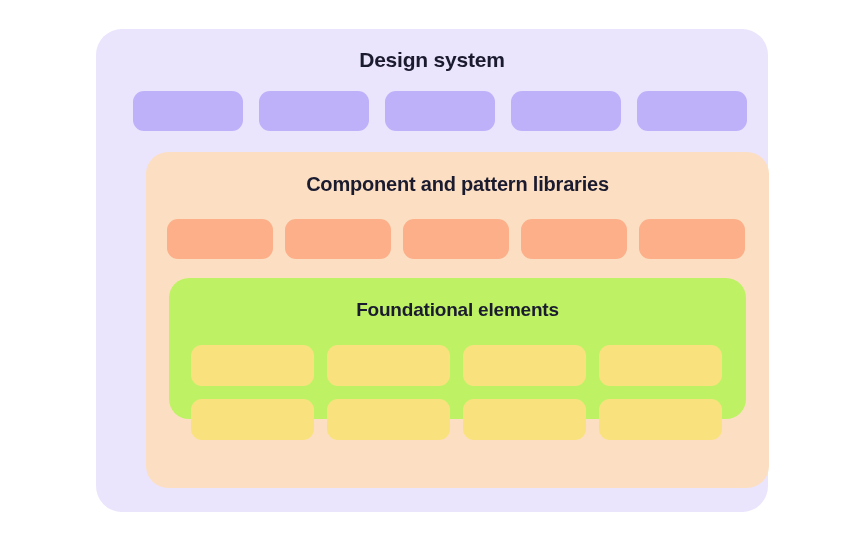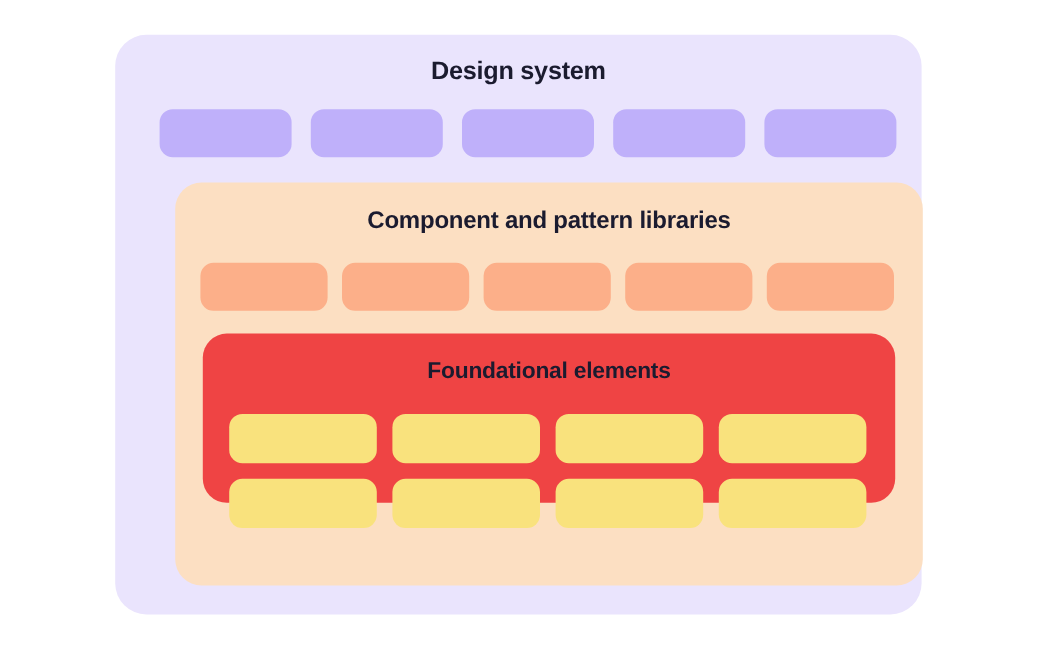--- a/index.html
+++ b/index.html
@@ -45,21 +45,21 @@
     margin-left: 24px;
   }
 
   
   .layer-inner {
     position: absolute;
     left: 23px;
     top: 126px;
     width: 577px;
     height: 141px;
-    background: #ef4444;
+    background: #bef264;
     border-radius: 20px;
     box-sizing: border-box;
   }
 
   
   .heading {
     position: absolute;
     left: 0;
     right: 0;
     text-align: center;

